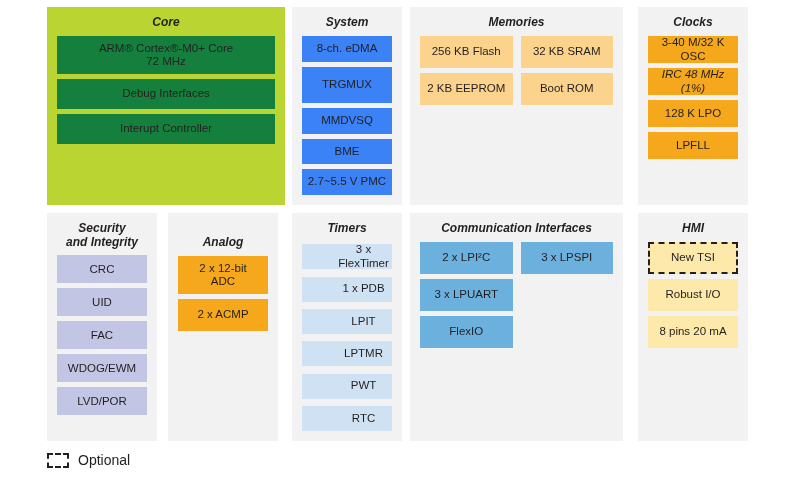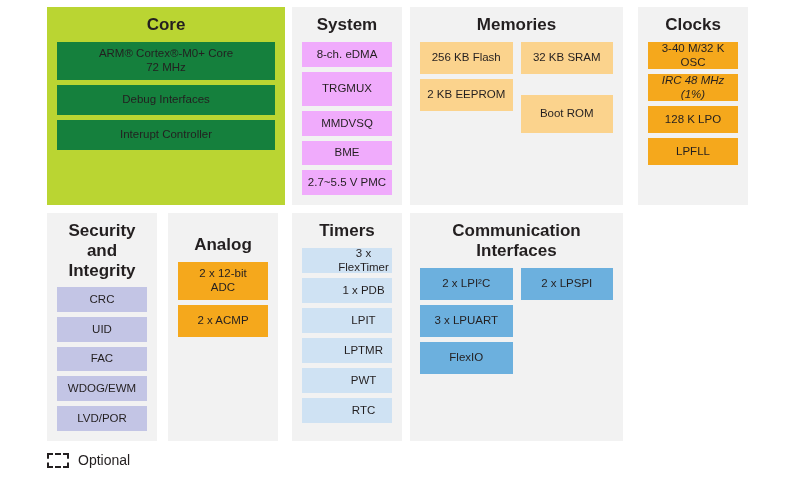--- a/index.html
+++ b/index.html
@@ -21,45 +21,46 @@
   .panel {
     position: absolute;
     background: #f2f2f2;
     padding: 8px 10px 10px 10px;
     display: flex;
     flex-direction: column;
   }
   .panel.core-panel { background: #bad532; }
 
   .panel-title {
-    font-size: 17px;
+    font-size: 12px;
     font-weight: bold;
     text-align: center;
     line-height: 1.18;
     margin-bottom: 7px;
     color: #231f20;
+    font-style: italic;
   }
   .panel-title.two-line { margin-bottom: 6px; }
 
   
   .block {
     font-size: 11.5px;
     line-height: 1.18;
     text-align: center;
     display: flex;
     align-items: center;
     justify-content: center;
     padding: 4px 3px;
     margin-bottom: 5px;
     color: #231f20;
   }
   .block:last-child { margin-bottom: 0; }
 
   .c-core   { background: #15803d; }
-  .c-sys    { background: #f0abfc; }
+  .c-sys    { background: #3b82f6; }
   .c-mem    { background: #fbd38d; }
   .c-clock  { background: #f5a81c; }
   .c-sec    { background: #c3c5e5; }
   .c-analog { background: #f5a81c; }
   .c-timer  { background: #cfe2f3; padding-left: 36px; }
   .c-comm   { background: #6cb0de; }
   .c-hmi    { background: #fde9a9; }
 
   .optional { border: 2px dashed #231f20; }
 
@@ -112,21 +113,21 @@
     <div class="block c-sys" style="height:27px;">BME</div>
     <div class="block c-sys" style="height:27px;">2.7~5.5 V PMC</div>
   </div>
 
   <div class="panel" style="left:410px; top:7px; width:213px; height:198px;">
     <div class="panel-title">Memories</div>
     <div class="grid2">
       <div class="block c-mem" style="height:32px;">256 KB Flash</div>
       <div class="block c-mem" style="height:32px;">32 KB SRAM</div>
       <div class="block c-mem" style="height:32px;">2 KB EEPROM</div>
-      <div class="block c-mem" style="height:38px;margin-top:16px;">Boot ROM</div>
+      <div class="block c-mem" style="height:32px;">Boot ROM</div>
     </div>
   </div>
 
   <div class="panel" style="left:638px; top:7px; width:110px; height:198px;">
     <div class="panel-title">Clocks</div>
     <div class="block c-clock" style="height:27px;">3-40 M/32 K OSC</div>
     <div class="block c-clock" style="height:27px;font-style:italic;">IRC 48 MHz (1%)</div>
     <div class="block c-clock" style="height:27px;">128 K LPO</div>
     <div class="block c-clock" style="height:27px;">LPFLL</div>
   </div>
@@ -141,43 +142,49 @@
     <div class="block c-sec" style="height:28px;">LVD/POR</div>
   </div>
 
   <div class="panel" style="left:168px; top:213px; width:110px; height:228px;">
     <div class="panel-title" style="margin-top:14px;">Analog</div>
     <div class="block c-analog" style="height:38px; white-space:pre-line;">2 x 12-bit
 ADC</div>
     <div class="block c-analog" style="height:32px;">2 x ACMP</div>
   </div>
 
-  <div class="panel" style="left:292px; top:213px; width:110px; height:228px;">
+  <div class="panel" style="left:292px; top:213px; width:110px; height:228px;justify-content:space-between;">
     <div class="panel-title">Timers</div>
     <div class="block c-timer" style="height:25px;">3 x FlexTimer</div>
     <div class="block c-timer" style="height:25px;">1 x PDB</div>
     <div class="block c-timer" style="height:25px;">LPIT</div>
     <div class="block c-timer" style="height:25px;">LPTMR</div>
     <div class="block c-timer" style="height:25px;">PWT</div>
     <div class="block c-timer" style="height:25px;">RTC</div>
   </div>
 
   <div class="panel" style="left:410px; top:213px; width:213px; height:228px;">
     <div class="panel-title">Communication Interfaces</div>
     <div class="comm-cols">
       <div class="comm-col">
         <div class="block c-comm" style="height:32px;">2 x LPI²C</div>
         <div class="block c-comm" style="height:32px;">3 x LPUART</div>
         <div class="block c-comm" style="height:32px;">FlexIO</div>
       </div>
       <div class="comm-col">
-        <div class="block c-comm" style="height:32px;">2 x LPSPI</div>
+        <div class="block c-comm" style="height:32px;">3 x LPSPI</div>
       </div>
     </div>
   </div>
 
+  <div class="panel" style="left:638px; top:213px; width:110px; height:228px;">
+    <div class="panel-title">HMI</div>
+    <div class="block c-hmi optional" style="height:32px;">New TSI</div>
+    <div class="block c-hmi" style="height:32px;">Robust I/O</div>
+    <div class="block c-hmi" style="height:32px;">8 pins 20 mA</div>
+  </div>
 
   <div id="legend">
     <div class="legend-swatch"></div>
     <div class="legend-label">Optional</div>
   </div>
 
 </div>
 
 </body></html>

